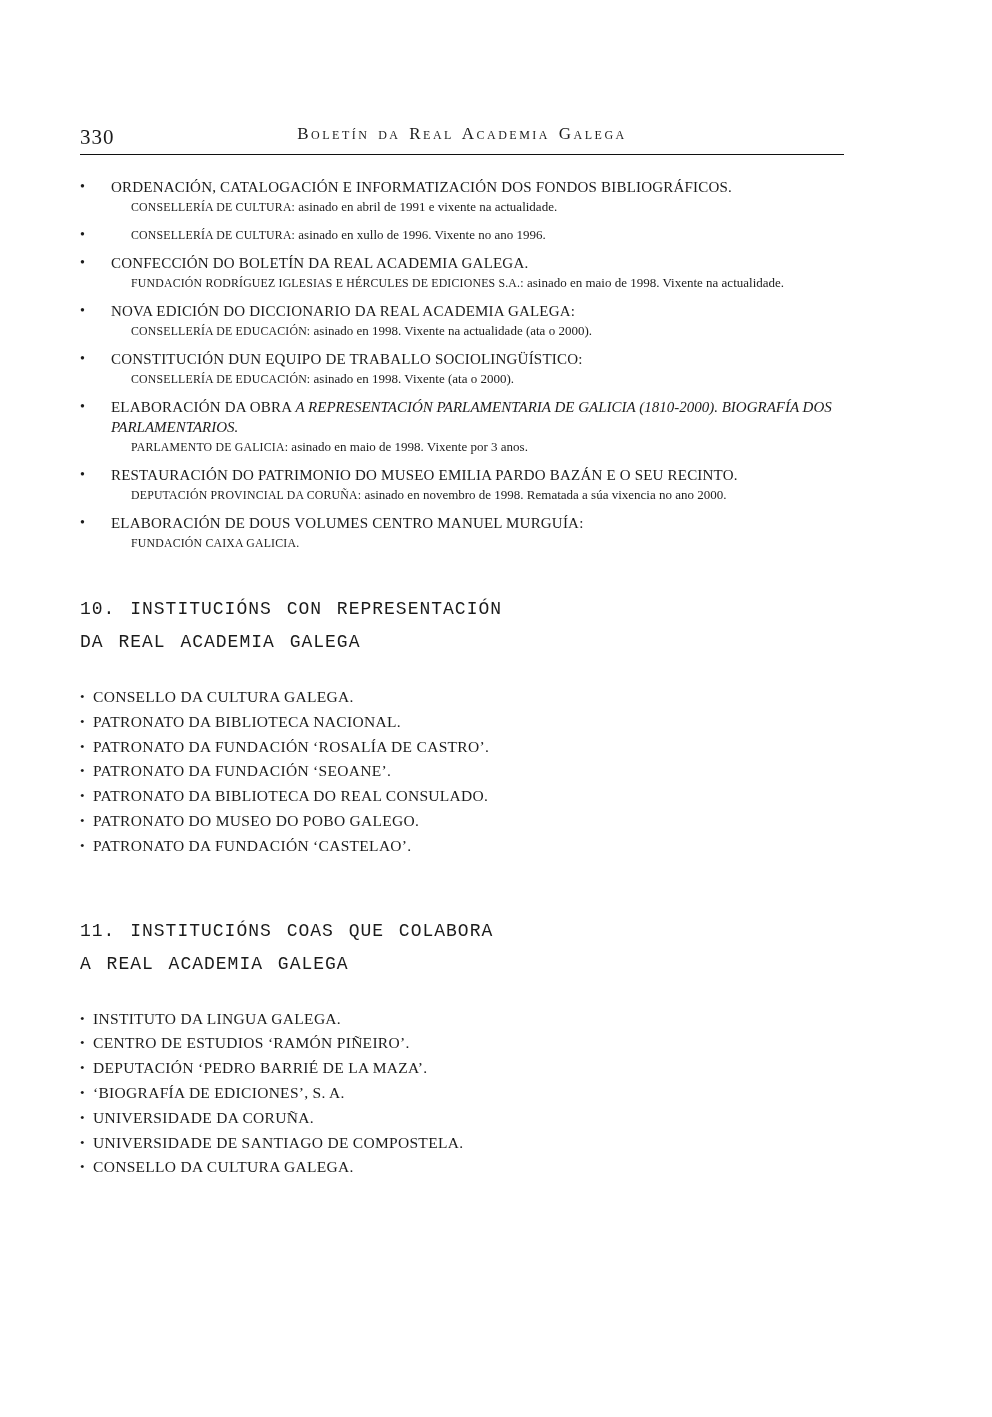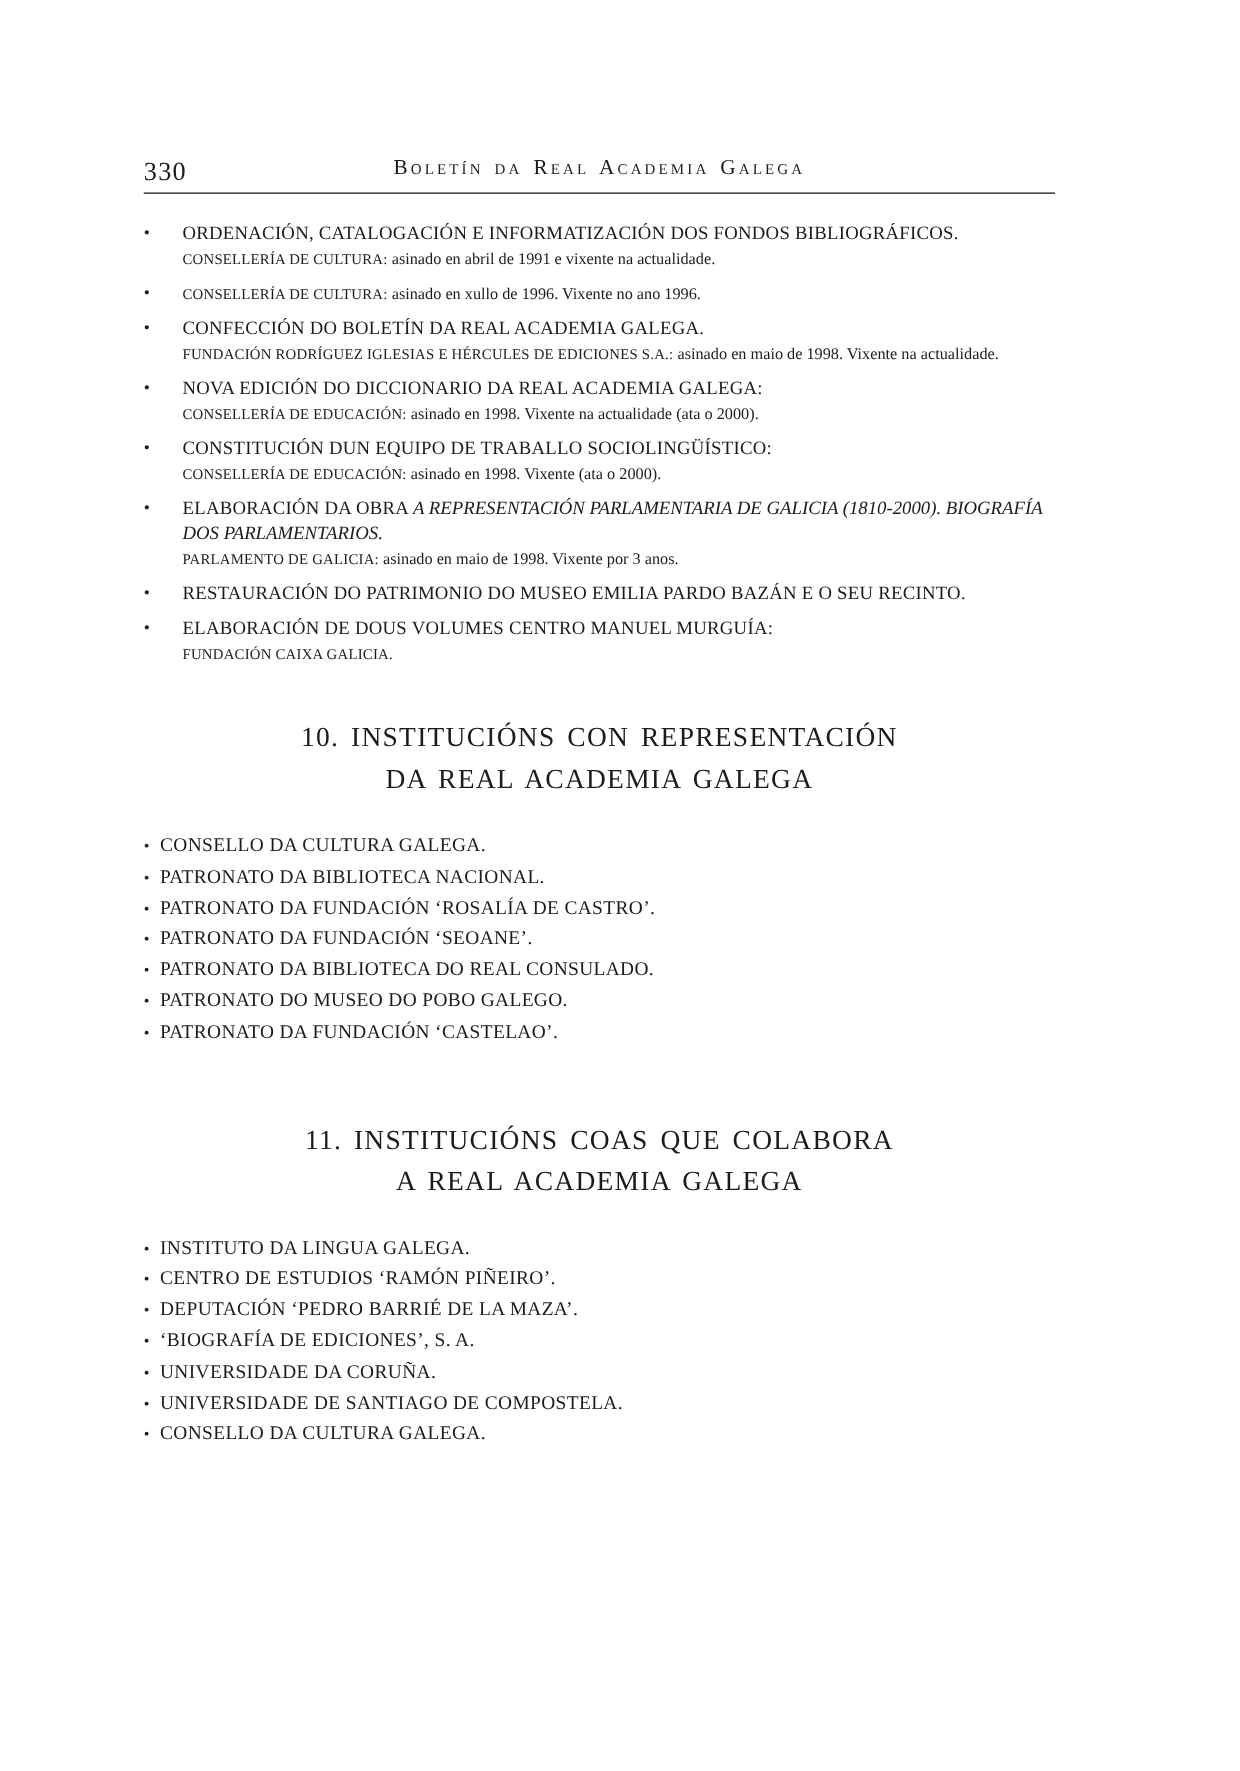--- a/index.html
+++ b/index.html
@@ -7,21 +7,21 @@
     width: 992px;
     height: 1417px;
     background: #ffffff;
     color: #1b1b1b;
     font-family: "Liberation Serif", "DejaVu Serif", serif;
   }
   .page {
     box-sizing: border-box;
     width: 992px;
     height: 1417px;
-    padding: 124px 148px 0 115px;
+    padding: 124px 148px 0 80px;
     overflow: hidden;
   }
   
   .page-header {
     position: relative;
     text-align: center;
     height: 26px;
   }
   .page-num {
     position: absolute;
@@ -60,32 +60,34 @@
     line-height: 20px;
     letter-spacing: 0.2px;
   }
   .agreement-title .italic {
     font-style: italic;
     letter-spacing: 0;
   }
   .agreement-detail {
     font-size: 13px;
     line-height: 19px;
+    margin-left: 20px;
   }
   .agreement-detail .org {
     font-size: 11.8px;
     letter-spacing: 0.2px;
   }
   
   .section-heading {
-    text-align: center;
-    font-size: 22px;
+    text-align: left;
+    font-size: 18px;
     letter-spacing: 1px;
     word-spacing: 3px;
     line-height: 33px;
+    font-family: Liberation Mono, monospace;
   }
   .section-10 .section-heading { margin-top: 40px; }
   .section-11 .section-heading { margin-top: 56px; }
   
   .inst-list {
     margin-top: 26px;
     font-size: 15.5px;
     letter-spacing: 0.3px;
   }
   .inst-item {
@@ -154,20 +156,21 @@
       <div class="agreement-body">
         <div class="agreement-title"><span>ELABORACIÓN DA OBRA </span><span class="italic">A REPRESENTACIÓN PARLAMENTARIA DE GALICIA (1810-2000). BIOGRAFÍA DOS PARLAMENTARIOS.</span></div>
         <div class="agreement-detail"><span class="org">PARLAMENTO DE GALICIA:</span><span> asinado en maio de 1998. Vixente por 3 anos.</span></div>
       </div>
     </div>
 
     <div class="agreement">
       <span class="bullet-cell">•</span>
       <div class="agreement-body">
         <div class="agreement-title">RESTAURACIÓN DO PATRIMONIO DO MUSEO EMILIA PARDO BAZÁN E O SEU RECINTO.</div>
+        <div class="agreement-detail"><span class="org">DEPUTACIÓN PROVINCIAL DA CORUÑA:</span><span> asinado en novembro de 1998. Rematada a súa vixencia no ano 2000.</span></div>
       </div>
     </div>
 
     <div class="agreement">
       <span class="bullet-cell">•</span>
       <div class="agreement-body">
         <div class="agreement-title">ELABORACIÓN DE DOUS VOLUMES CENTRO MANUEL MURGUÍA:</div>
         <div class="agreement-detail"><span class="org">FUNDACIÓN CAIXA GALICIA.</span><span></span></div>
       </div>
     </div>

